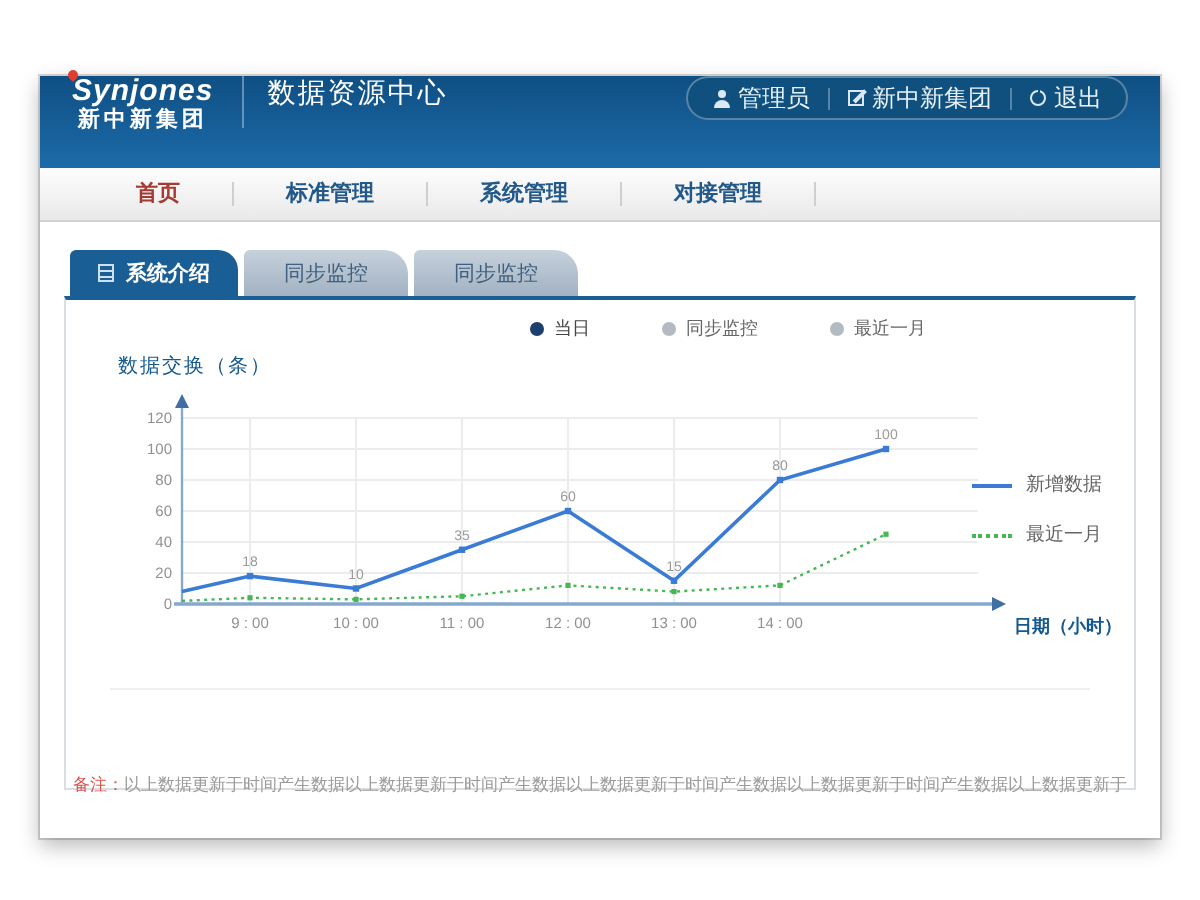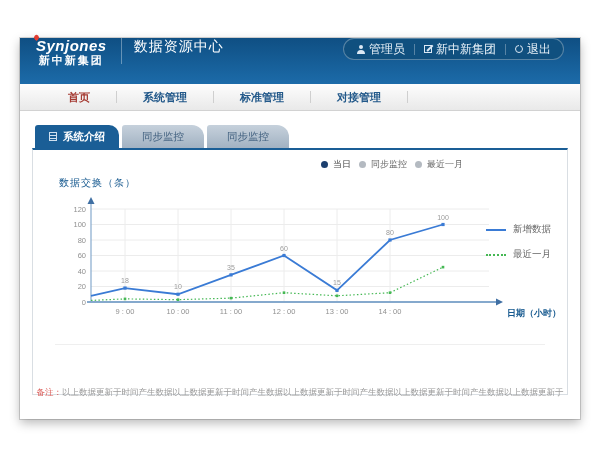--- a/index.html
+++ b/index.html
@@ -46,33 +46,33 @@
   .tab.active { background:#1a5e96; color:#fff; border-radius:3px 10px 0 0; padding:0 14px; gap:6px; font-weight:bold;text-align:right; }
   .tab.inactive { background:linear-gradient(#c6d1dc,#a2b2c2); color:#41607f; border-radius:3px 12px 0 0; padding:0 20px;text-align:right; }
   .doc-icon { width:8px; height:9px; border:1px solid #cfe0ef; background:
     linear-gradient(transparent 2px, #cfe0ef 2px, #cfe0ef 3px, transparent 3px,
                     transparent 5px, #cfe0ef 5px, #cfe0ef 6px, transparent 6px); }
 
   .panel { position:relative; background:#fff; border:1px solid #d9dee3;
     border-top:2px solid #1a5e96; height:247px; }
 
   
-  .radio-row { position:absolute; top:8px; right:104px; display:flex; gap:8px; }
+  .radio-row { position:absolute; top:8px; right:104px; display:flex; gap:36px; }
   .radio-item { display:flex; align-items:center; gap:5px; font-size:9px; color:#666; cursor:pointer; }
   .radio-dot { width:7px; height:7px; border-radius:50%; background:#b4bac1; }
   .radio-item.selected .radio-dot { background:#1c3f6e; }
   .radio-item.selected { color:#444; }
 
   .ylabel { position:absolute; left:26px; top:26px; font-size:10px; font-weight:normal; color:#16598f; letter-spacing:1px; }
 
   .chart-wrap { position:absolute; left:20px; top:44px; width:510px; height:140px; }
   svg text { font-family:"Liberation Sans","DejaVu Sans",sans-serif; }
 
   
-  .legend { position:absolute; right:16px; top:73px; display:flex; flex-direction:column; gap:12px; }
+  .legend { position:absolute; right:16px; top:86px; display:flex; flex-direction:column; gap:12px; }
   .legend-item { display:flex; align-items:center; gap:7px; font-size:9.5px; color:#666; cursor:pointer; }
   .swatch { width:20px; height:0; }
   .swatch.solid { border-top:2px solid #3a7bd5; }
   .swatch.dotted { border-top:2px dotted #45b854; }
 
   .note-divider { position:absolute; left:22px; right:22px; top:194px; height:1px; background:#efefef; }
   .footnote { position:absolute; top:205px; left:0; right:0; text-align:center; font-size:8.5px; color:#9a9a9a;margin-top:32px; }
   .footnote .prefix { color:#d9534f; }
 </style>
 </head>
@@ -101,22 +101,22 @@
       <div class="pill-sep"></div>
       <div class="user-item">
         <span class="icon-power"></span>
         <span>退出</span>
       </div>
     </div>
   </div>
 
   <div class="navbar">
     <div class="nav-item active">首页</div>
+    <div class="nav-item">标准管理</div>
     <div class="nav-item">系统管理</div>
-    <div class="nav-item">标准管理</div>
     <div class="nav-item">对接管理</div>
   </div>
 
   <div class="content">
     <div class="tabs">
       <div class="tab active">
         <span class="doc-icon"></span>
         <span>系统介绍</span>
       </div>
       <div class="tab inactive">

